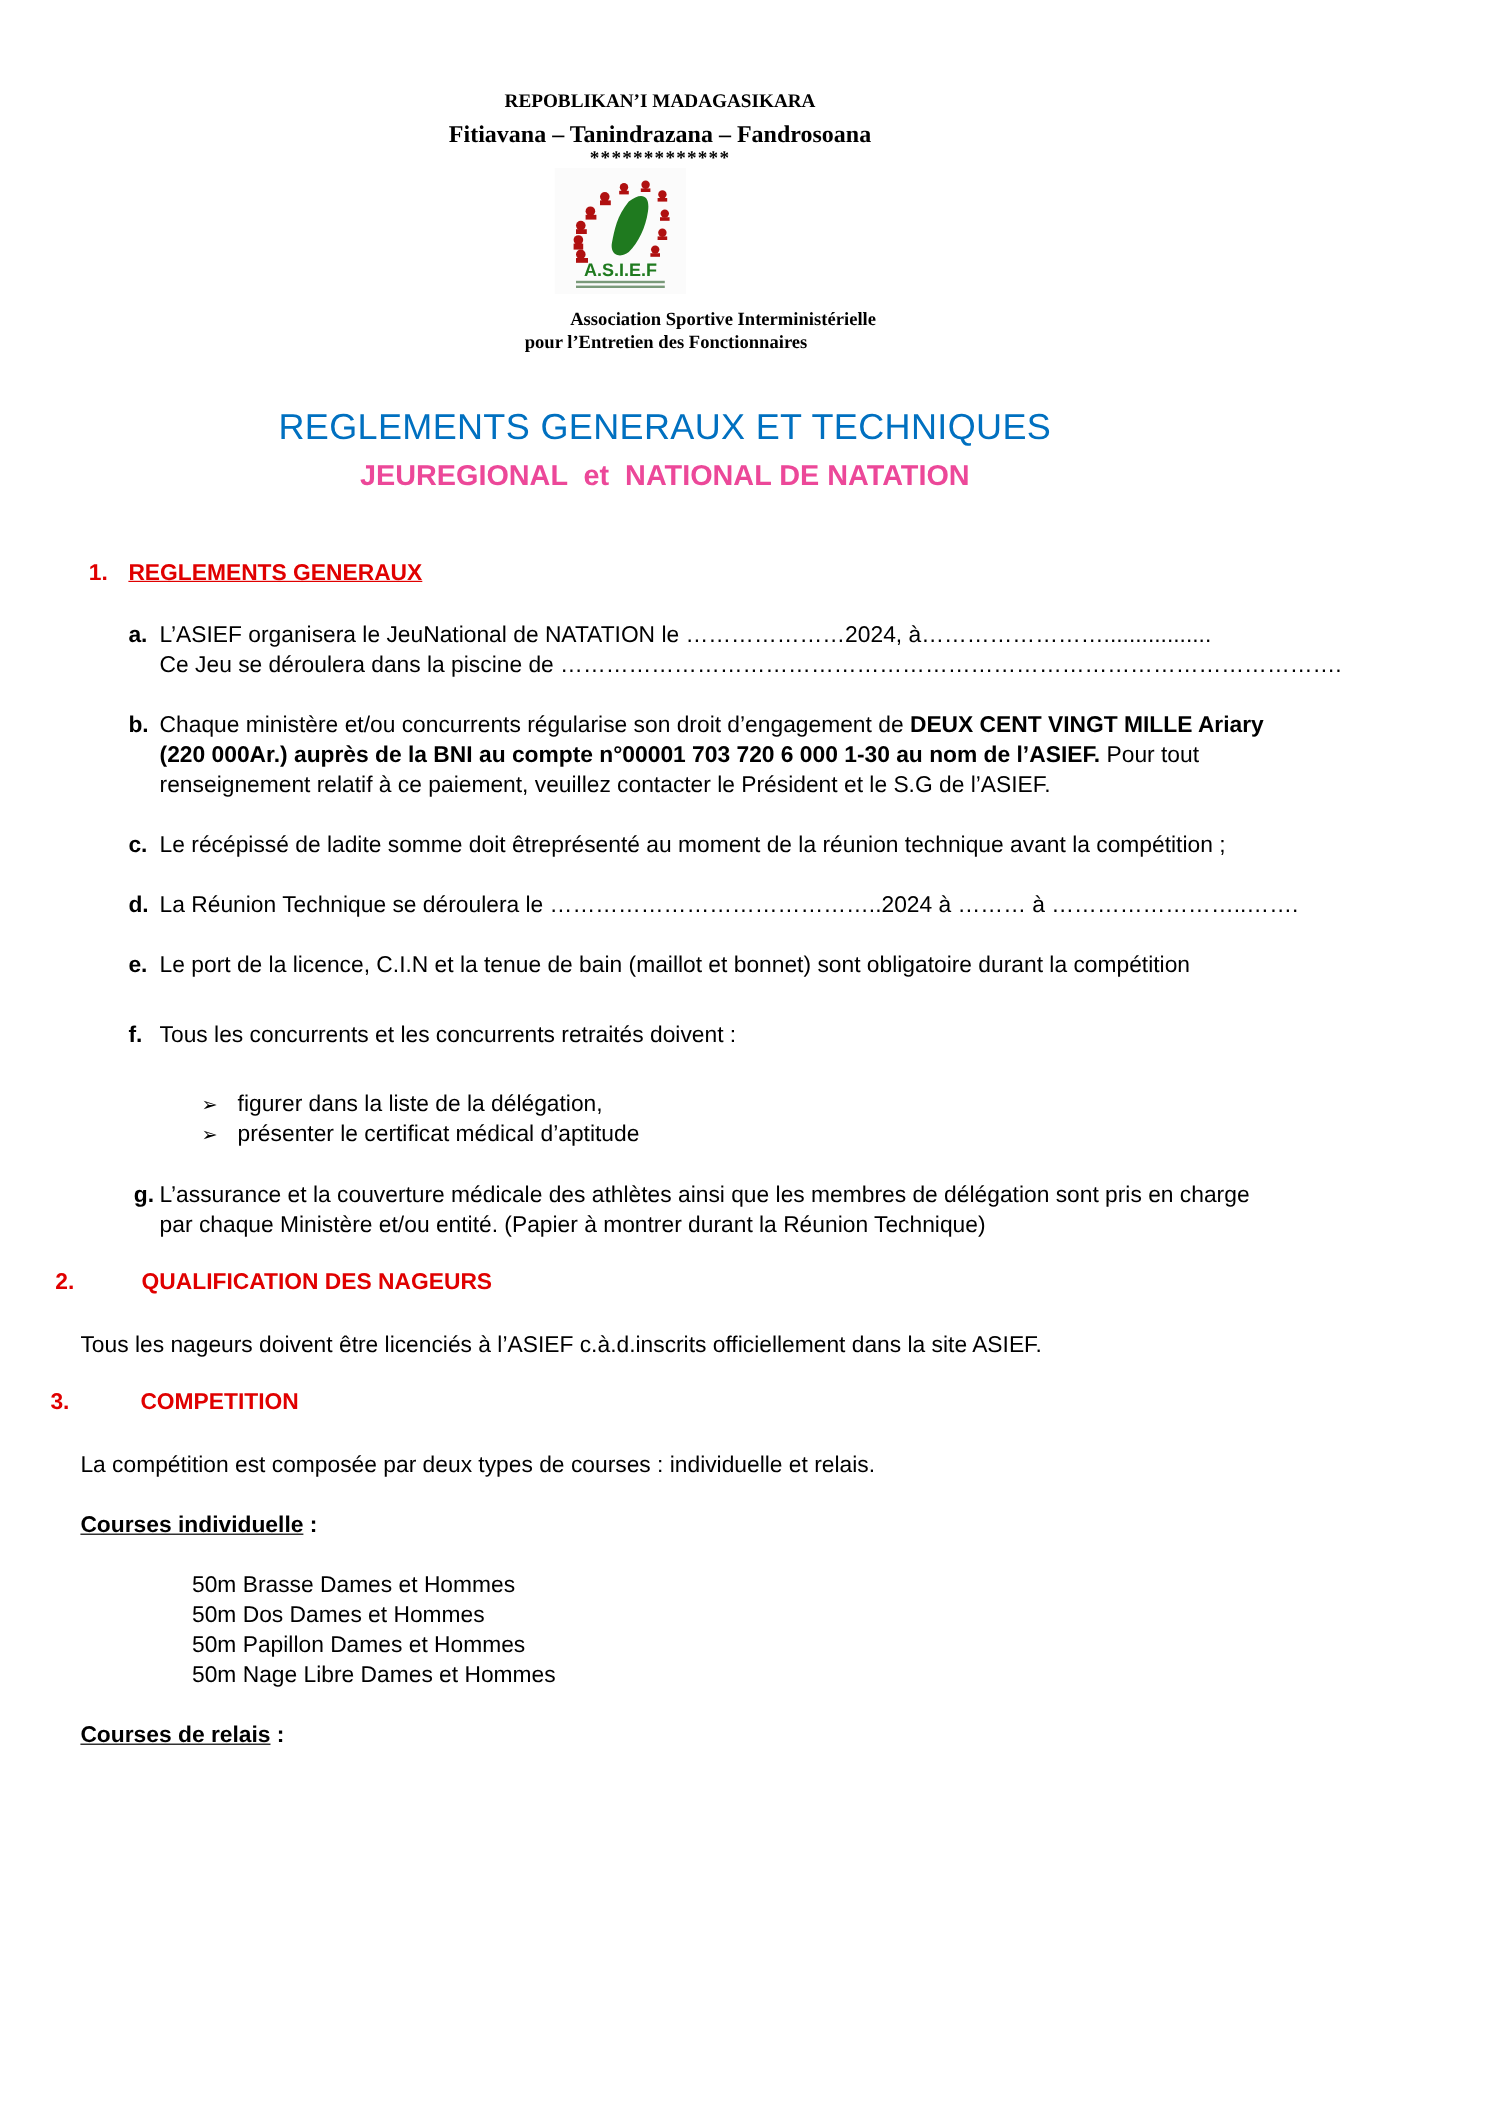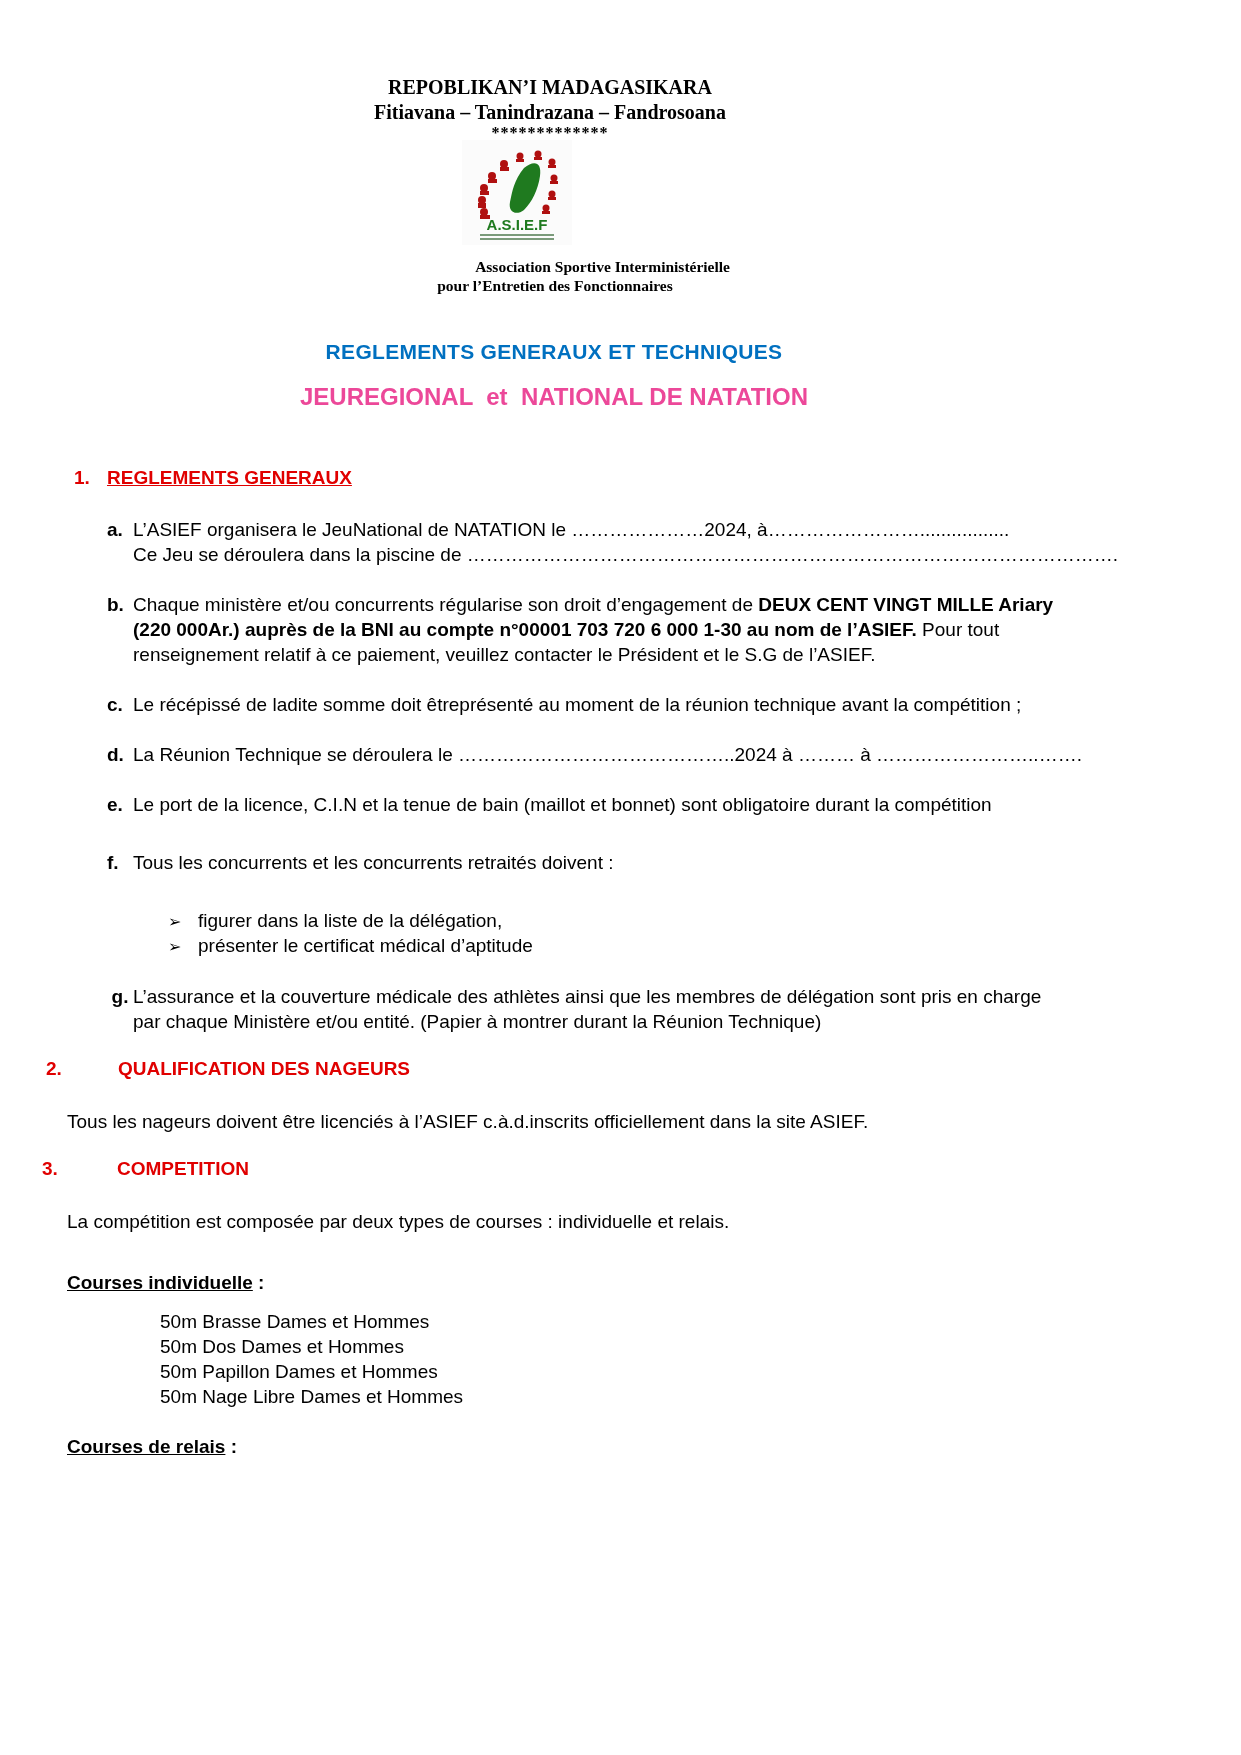--- a/index.html
+++ b/index.html
@@ -3,29 +3,29 @@
 <meta charset="utf-8">
 <style>
   html, body { margin: 0; padding: 0; background: #ffffff; }
   body { width: 1241px; height: 1755px; position: relative; overflow: hidden; color: #000; }
   .abs { position: absolute; }
   .serif { font-family: "Liberation Serif", "DejaVu Serif", serif; }
   .sans { font-family: "Liberation Sans", "DejaVu Sans", sans-serif; }
   .body-text { font-family: "Liberation Sans", "DejaVu Sans", sans-serif; font-size: 19px; line-height: 28px; white-space: nowrap; }
 
   .header-line { left: 0; width: 1100px; text-align: center; font-weight: bold; }
-  #rep { top: 76px; font-size: 20px; }
+  #rep { top: 76px; font-size: 16px; }
   #motto { top: 101px; font-size: 20px; }
   #stars { top: 124px; font-size: 16px; letter-spacing: 1px; }
 
   #logo { left: 462px; top: 140px; width: 110px; height: 105px; }
   #assoc1 { left: 380px; top: 258px; width: 350px; text-align: right; font-size: 15.5px; font-weight: bold; }
   #assoc2 { left: 380px; top: 277px; width: 350px; text-align: center; font-size: 15.5px; font-weight: bold; }
 
-  #title { left: 0; width: 1108px; top: 340px; text-align: center; color: #0070c0; font-weight: bold; font-size: 21px; letter-spacing: 0.3px; }
+  #title { left: 0; width: 1108px; top: 340px; text-align: center; color: #0070c0; font-weight: normal; font-size: 30px; letter-spacing: 0.3px; }
   #subtitle { left: 0; width: 1108px; top: 383px; text-align: center; color: #ec4899; font-weight: bold; font-size: 24px; white-space: pre; }
 
   .red-heading { color: #e00000; font-weight: bold; font-size: 19px; font-family: "Liberation Sans", "DejaVu Sans", sans-serif; }
   .underline { text-decoration: underline; }
   .letter { font-weight: bold; display: inline-block; width: 26px; }
   .bullet { display: inline-block; width: 30px; font-size: 16px; }
 </style>
 </head>
 <body>
 
@@ -119,21 +119,21 @@
 <div class="abs body-text" style="left:133px; top:1008px;">par chaque Ministère et/ou entité. (Papier à montrer durant la Réunion Technique)</div>
 
 <div class="abs red-heading" style="left:46px; top:1058px;">2.</div>
 <div class="abs red-heading" style="left:118px; top:1058px;">QUALIFICATION DES NAGEURS</div>
 <div class="abs body-text" style="left:67px; top:1108px;">Tous les nageurs doivent être licenciés à l’ASIEF c.à.d.inscrits officiellement dans la site ASIEF.</div>
 
 <div class="abs red-heading" style="left:42px; top:1158px;">3.</div>
 <div class="abs red-heading" style="left:117px; top:1158px;">COMPETITION</div>
 <div class="abs body-text" style="left:67px; top:1208px;">La compétition est composée par deux types de courses : individuelle et relais.</div>
 
-<div class="abs body-text" style="left:67px; top:1258px; font-weight:bold;margin-top:11px;">
+<div class="abs body-text" style="left:67px; top:1258px; font-weight:bold;">
   <span class="underline">Courses individuelle</span><span> :</span>
 </div>
 
 <div class="abs body-text" style="left:160px; top:1308px;">50m Brasse Dames et Hommes</div>
 <div class="abs body-text" style="left:160px; top:1333px;">50m Dos Dames et Hommes</div>
 <div class="abs body-text" style="left:160px; top:1358px;">50m Papillon Dames et Hommes</div>
 <div class="abs body-text" style="left:160px; top:1383px;">50m Nage Libre Dames et Hommes</div>
 
 <div class="abs body-text" style="left:67px; top:1433px; font-weight:bold;">
   <span class="underline">Courses de relais</span><span> :</span>

